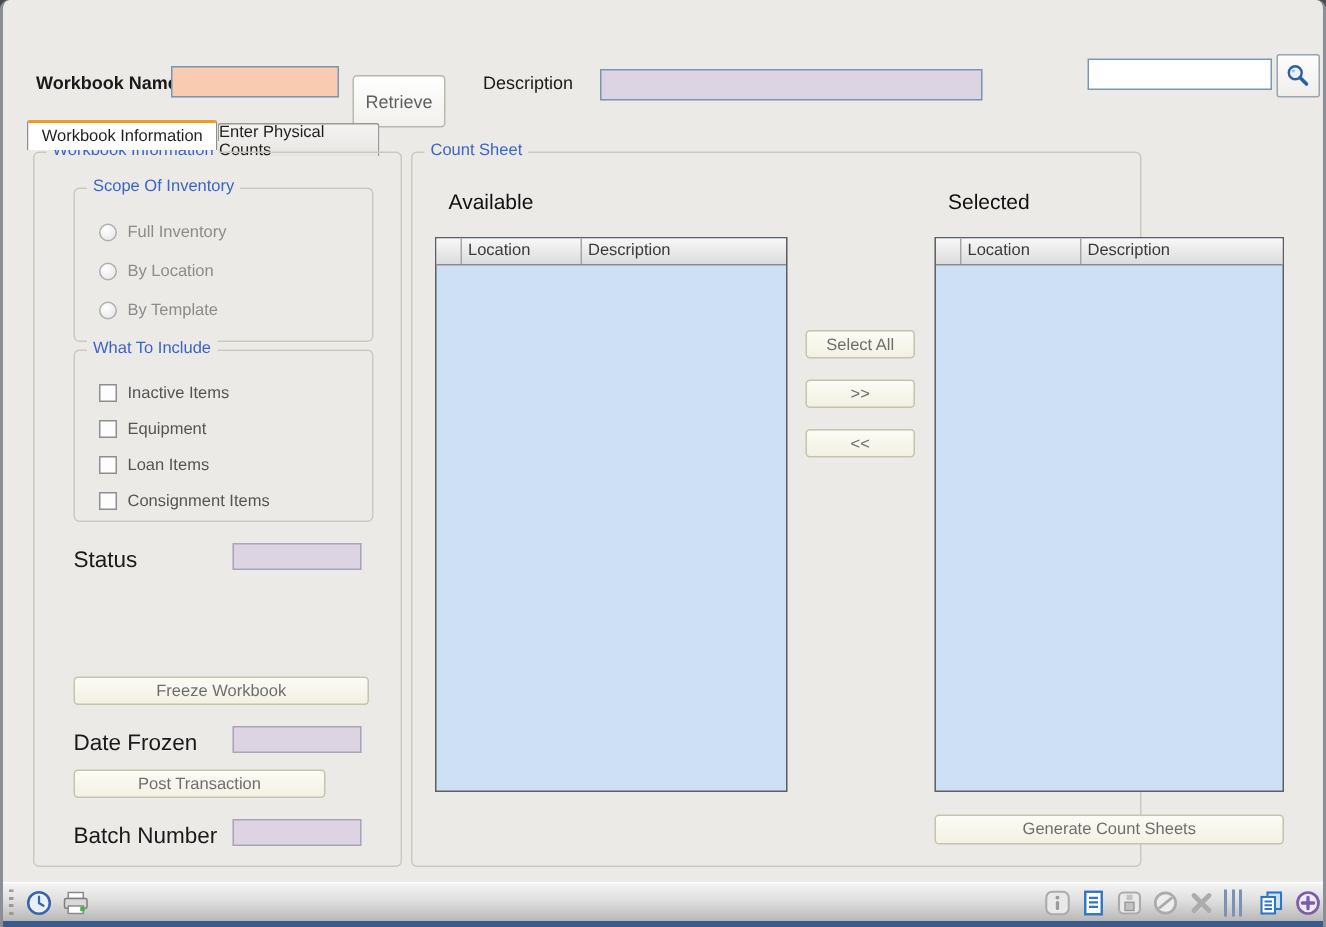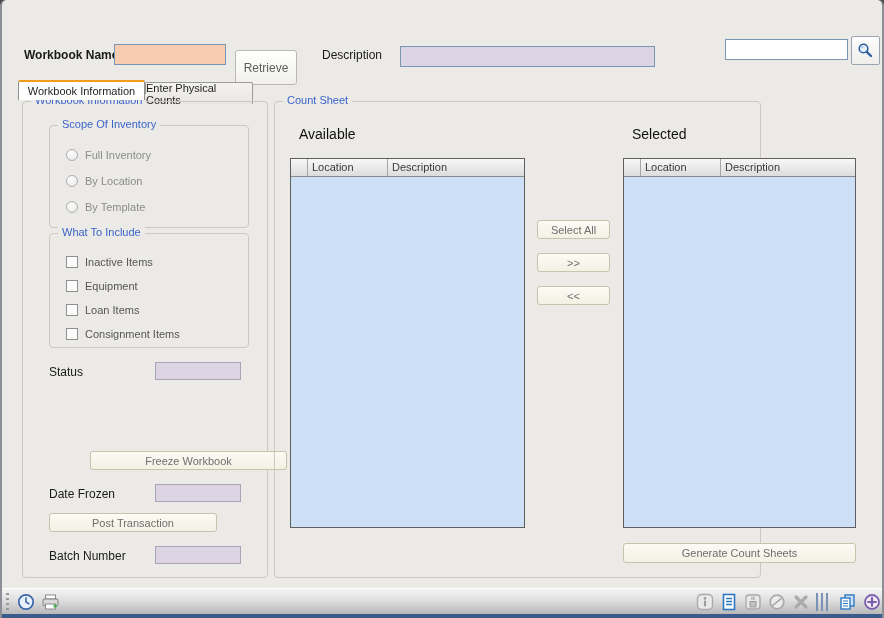--- a/index.html
+++ b/index.html
@@ -41,21 +41,21 @@
   
   .group{ position:absolute; border:1px solid #CBC9BF; border-radius:4px; }
   .gtitle{ position:absolute; top:-8px; left:8px; background:#EBEAE7; padding:0 4px; font-size:11px; color:#3B64C9; white-space:nowrap; }
   
   .opt-row{ position:absolute; display:flex; align-items:center; height:14px; }
   .radio{ width:12px; height:12px; border:1px solid #AFAFAF; border-radius:50%;
           background:radial-gradient(circle at 35% 30%,#FFFFFF,#E4E4E4); margin-right:7px; }
   .check{ width:12px; height:12px; border:1px solid #8F8F8F; background:#FDFDFD; margin-right:7px; }
   .opt-label-gray{ font-size:11px; color:#8C8C8C; }
   .opt-label-dark{ font-size:11px; color:#555555; }
-  .small-label{ position:absolute; font-size:12px; color:#1a1a1a; }
+  .small-label{ position:absolute; font-size:15px; color:#1a1a1a; }
   
   .grid{ position:absolute; border:1px solid #5F5F5F; background:#CDE0F6; display:flex; flex-direction:column; }
   .grid-header{ display:flex; height:18px; background:linear-gradient(180deg,#F8F8F8,#DCDCDC); border-bottom:1px solid #8B8B8B; }
   .gh-cell{ font-size:11px; color:#3A3A3A; padding:2px 8px 0 4px; border-right:1px solid #A5A5A5; overflow:hidden; white-space:nowrap; }
   .gh-sel{ width:17px; }
   .gh-loc{ width:80px; }
   .gh-desc{ flex:1; border-right:none; }
   .grid-body{ flex:1; }
   .list-heading{ position:absolute; font-size:14px; color:#111; }
   
@@ -130,21 +130,21 @@
       </div>
       <div class="opt-row" style="left:16px; top:93px;">
         <span class="check"></span>
         <span class="opt-label-dark">Consignment Items</span>
       </div>
     </div>
 
     <span class="small-label" style="left:26px; top:263px;">Status</span>
     <input class="field lav" style="left: 132px; top: 260px; width: 86px; height: 18px; border-color: rgb(171, 163, 184);" value="">
 
-    <div class="btn" style="left:26px; top:349px; width:197px; height:19px;margin-left:41px;">Freeze Workbook</div>
+    <div class="btn" style="left:26px; top:349px; width:197px; height:19px;">Freeze Workbook</div>
 
     <span class="small-label" style="left:26px; top:385px;">Date Frozen</span>
     <input class="field lav" style="left: 132px; top: 382px; width: 86px; height: 18px; border-color: rgb(171, 163, 184);" value="">
 
     <div class="btn" style="left:26px; top:411px; width:168px; height:19px;">Post Transaction</div>
 
     <span class="small-label" style="left:26px; top:447px;">Batch Number</span>
     <input class="field lav" style="left: 132px; top: 444px; width: 86px; height: 18px; border-color: rgb(171, 163, 184);" value="">
   </div>
 

